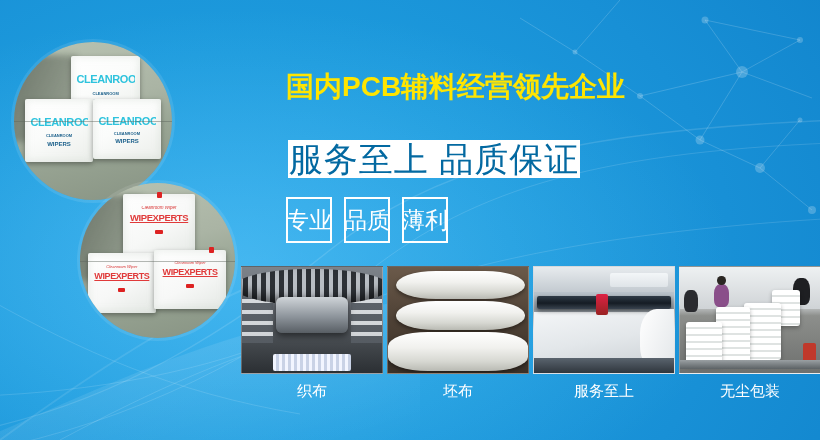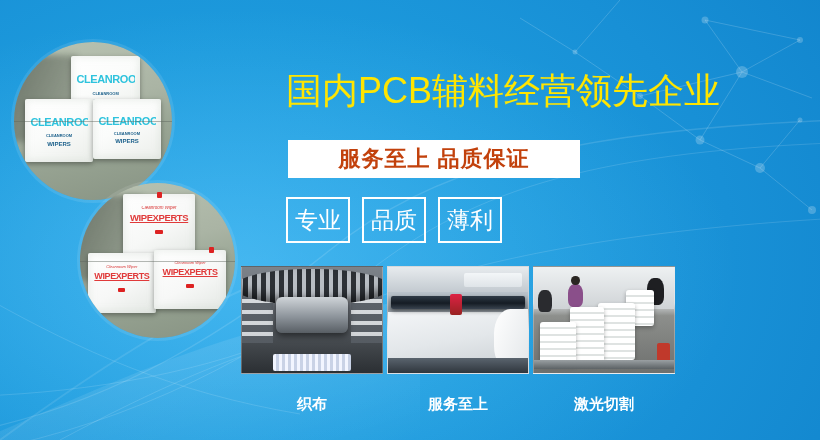--- a/index.html
+++ b/index.html
@@ -117,59 +117,59 @@
     background: #d22;
     border-radius: 1px;
   }
 
   
   .headline {
     position: absolute;
     left: 286px;
     top: 73px;
     width: 500px;
-    font-size: 36px;
-    font-weight: normal;
+    font-size: 28px;
+    font-weight: bold;
     color: #ffe500;
     letter-spacing: 0px;
     line-height: 1;
     white-space: nowrap;
   }
 
   
   .subhead-bar {
     position: absolute;
     left: 288px;
     top: 140px;
     width: 292px;
     height: 38px;
     background: #ffffff;
     display: flex;
     align-items: center;
     justify-content: center;
   }
   .subhead-bar .txt {
-    color: #c2410c;
-    font-size: 22px;
-    font-weight: bold;
+    color: #0369a1;
+    font-size: 34px;
+    font-weight: normal;
     letter-spacing: 1px;
     white-space: nowrap;
     line-height: 1;
   }
 
   
   .tags {
     position: absolute;
     left: 286px;
     top: 197px;
     display: flex;
     gap: 12px;
   }
   .tag {
-    width: 64px;
+    width: 46px;
     height: 46px;
     border: 2px solid #ffffff;
     display: flex;
     align-items: center;
     justify-content: center;
     color: #ffffff;
     font-size: 23px;
     line-height: 1;
     box-sizing: border-box;
     white-space: nowrap;
@@ -190,27 +190,26 @@
   .strip-thumb {
     position: relative;
     width: 142px;
     height: 108px;
     overflow: hidden;
     border: 1px solid rgba(255,255,255,.25);
     box-sizing: border-box;
     background: #223;
   }
   .strip-caption {
-    margin-top: 22px;
+    margin-top: 9px;
     text-align: center;
     color: #ffffff;
     font-size: 15px;
     line-height: 1;
     white-space: nowrap;
-    font-weight: bold;
   }
 
   
   .mach-knit {
     background: linear-gradient(180deg, #7d838a 0%, #6c7179 30%, #4d5257 62%, #2b2f33 100%);
   }
   .mach-knit .ring {
     position: absolute;
     left: -6%;
     top: 2%;
@@ -463,20 +462,28 @@
       <div class="strip-thumb mach-knit">
         <div class="spoolsL"></div>
         <div class="spoolsR"></div>
         <div class="ring"></div>
         <div class="drum"></div>
         <div class="fabric"></div>
       </div>
       <div class="strip-caption">织布</div>
     </div>
 
+    <div class="strip-item">
+      <div class="strip-thumb rolls">
+        <div class="roll r1"></div>
+        <div class="roll r2"></div>
+        <div class="roll r3"></div>
+      </div>
+      <div class="strip-caption">坯布</div>
+    </div>
 
     <div class="strip-item">
       <div class="strip-thumb laser">
         <div class="wall"></div>
         <div class="topsheet"></div>
         <div class="bed"></div>
         <div class="gantry"></div>
         <div class="head"></div>
         <div class="roll2"></div>
         <div class="base"></div>
@@ -490,18 +497,18 @@
         <div class="worker w3"></div>
         <div class="worker w1"></div>
         <div class="worker w2"></div>
         <div class="stack s4"></div>
         <div class="stack s3"></div>
         <div class="stack s2"></div>
         <div class="stack s1"></div>
         <div class="bin"></div>
         <div class="table"></div>
       </div>
-      <div class="strip-caption">激光切割</div>
+      <div class="strip-caption">无尘包装</div>
     </div>
 
   </div>
 
 </div>
 
 </body></html>

